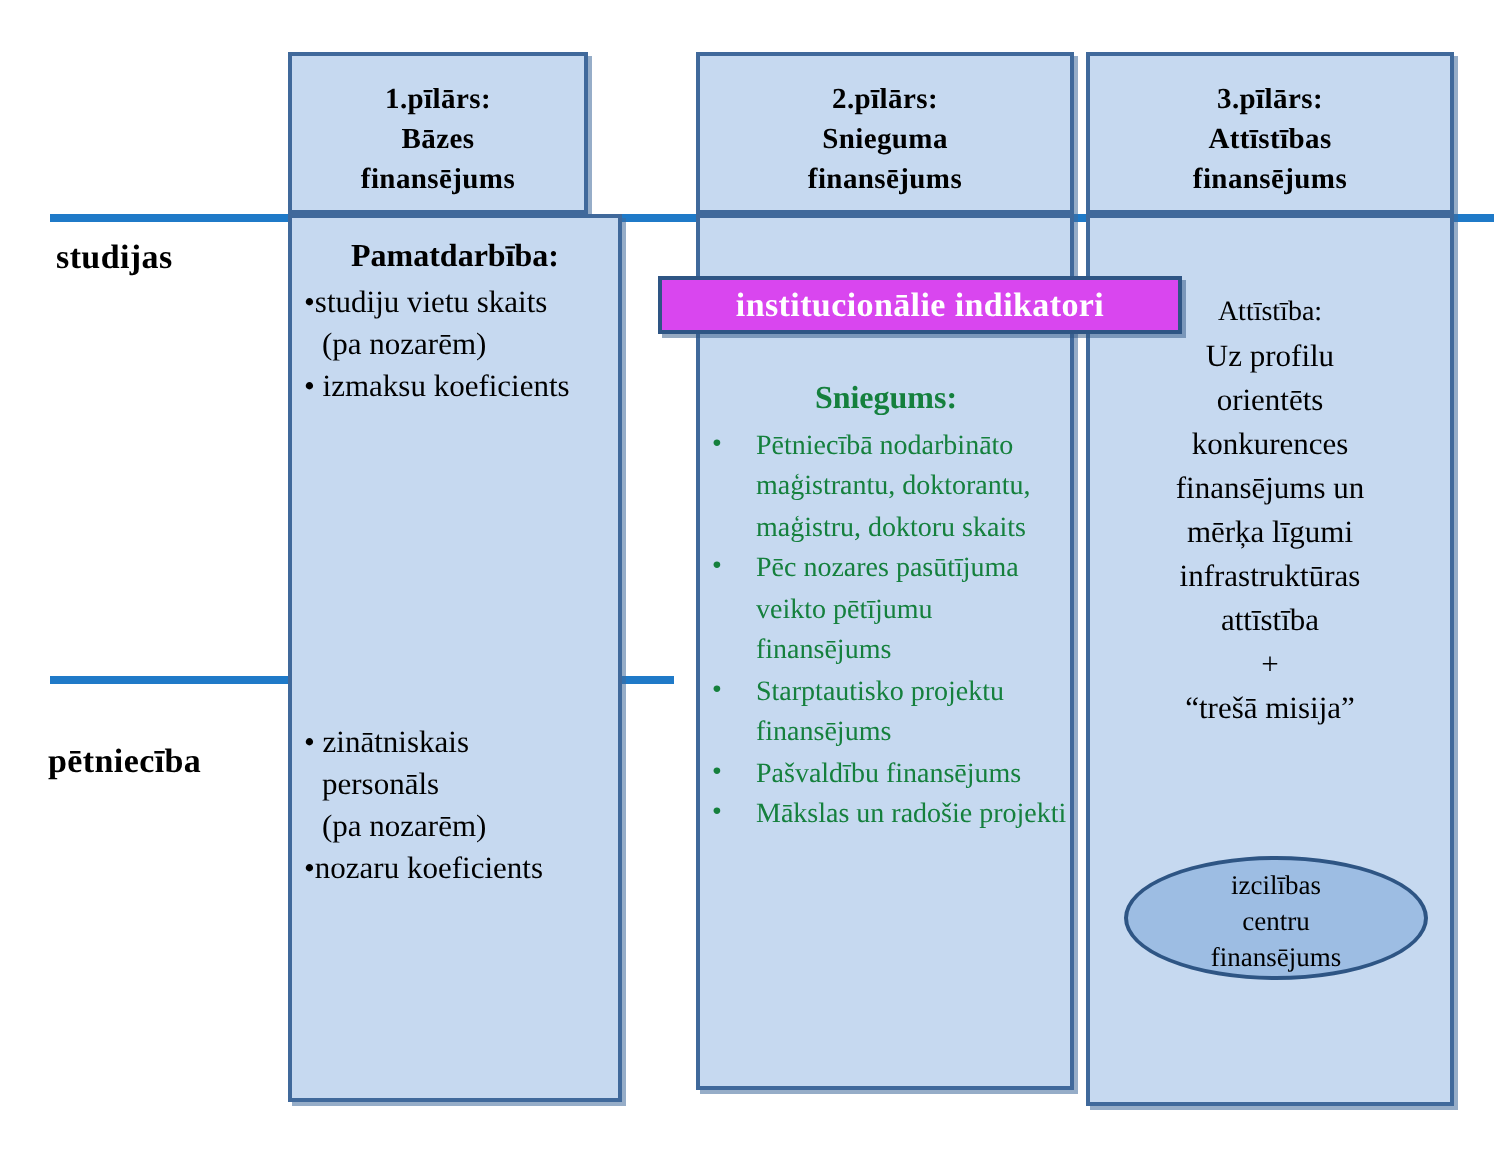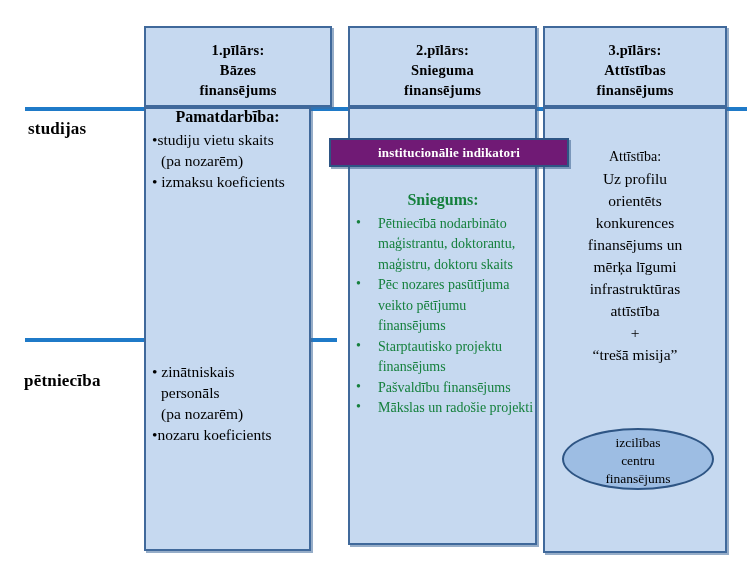--- a/index.html
+++ b/index.html
@@ -50,33 +50,33 @@
     font-weight: bold;
     font-size: 14.5px;
     line-height: 20px;
     color: #000000;
     padding-top: 12px;
     letter-spacing: 0.2px;
   }
   .pbox-head span { display: block; }
 
   
-  #head1 { left: 144px; top: 26px;  width: 188px; height: 81px; }
+  #head1 { left: 144px; top: 26px;  width: 150px; height: 81px; }
   #head2 { left: 348px; top: 26px;  width: 189px; height: 81px; }
   #head3 { left: 543px; top: 26px;  width: 184px; height: 81px; }
 
   
   #body1 { left: 144px; top: 107px; width: 167px; height: 444px; }
   #body2 { left: 348px; top: 107px; width: 189px; height: 438px; }
   #body3 { left: 543px; top: 107px; width: 184px; height: 446px; }
 
   
   .c1-top {
     position: absolute;
-    left: 146px; top: 106px; width: 163px;
+    left: 146px; top: 118px; width: 163px;
     font-size: 15.5px;
     line-height: 21px;
     color: #000;
   }
   .c1-title, .c2-title {
     text-align: center;
     font-weight: bold;
     font-size: 16px;
     margin-bottom: 2px;
   }
@@ -88,29 +88,29 @@
     left: 146px; top: 361px; width: 144px;
     font-size: 15.5px;
     line-height: 21px;
     color: #000;
   }
 
   
   #banner {
     position: absolute;
     left: 329px; top: 138px;
-    width: 240px; height: 29px;
-    background: #701a75;
+    width: 262px; height: 29px;
+    background: #d946ef;
     border: 2px solid #2E5party;
     border: 2px solid #2E5584;
     box-sizing: border-box;
     box-shadow: 2px 2px 0 0 rgba(46,85,132,0.5);
     color: #ffffff;
     font-weight: bold;
-    font-size: 13px;
+    font-size: 17px;
     line-height: 25px;
     text-align: center;
     letter-spacing: 0.2px;
     z-index: 5;
   }
 
   
   .c2-content {
     position: absolute;
     left: 352px; top: 190px; width: 182px;

